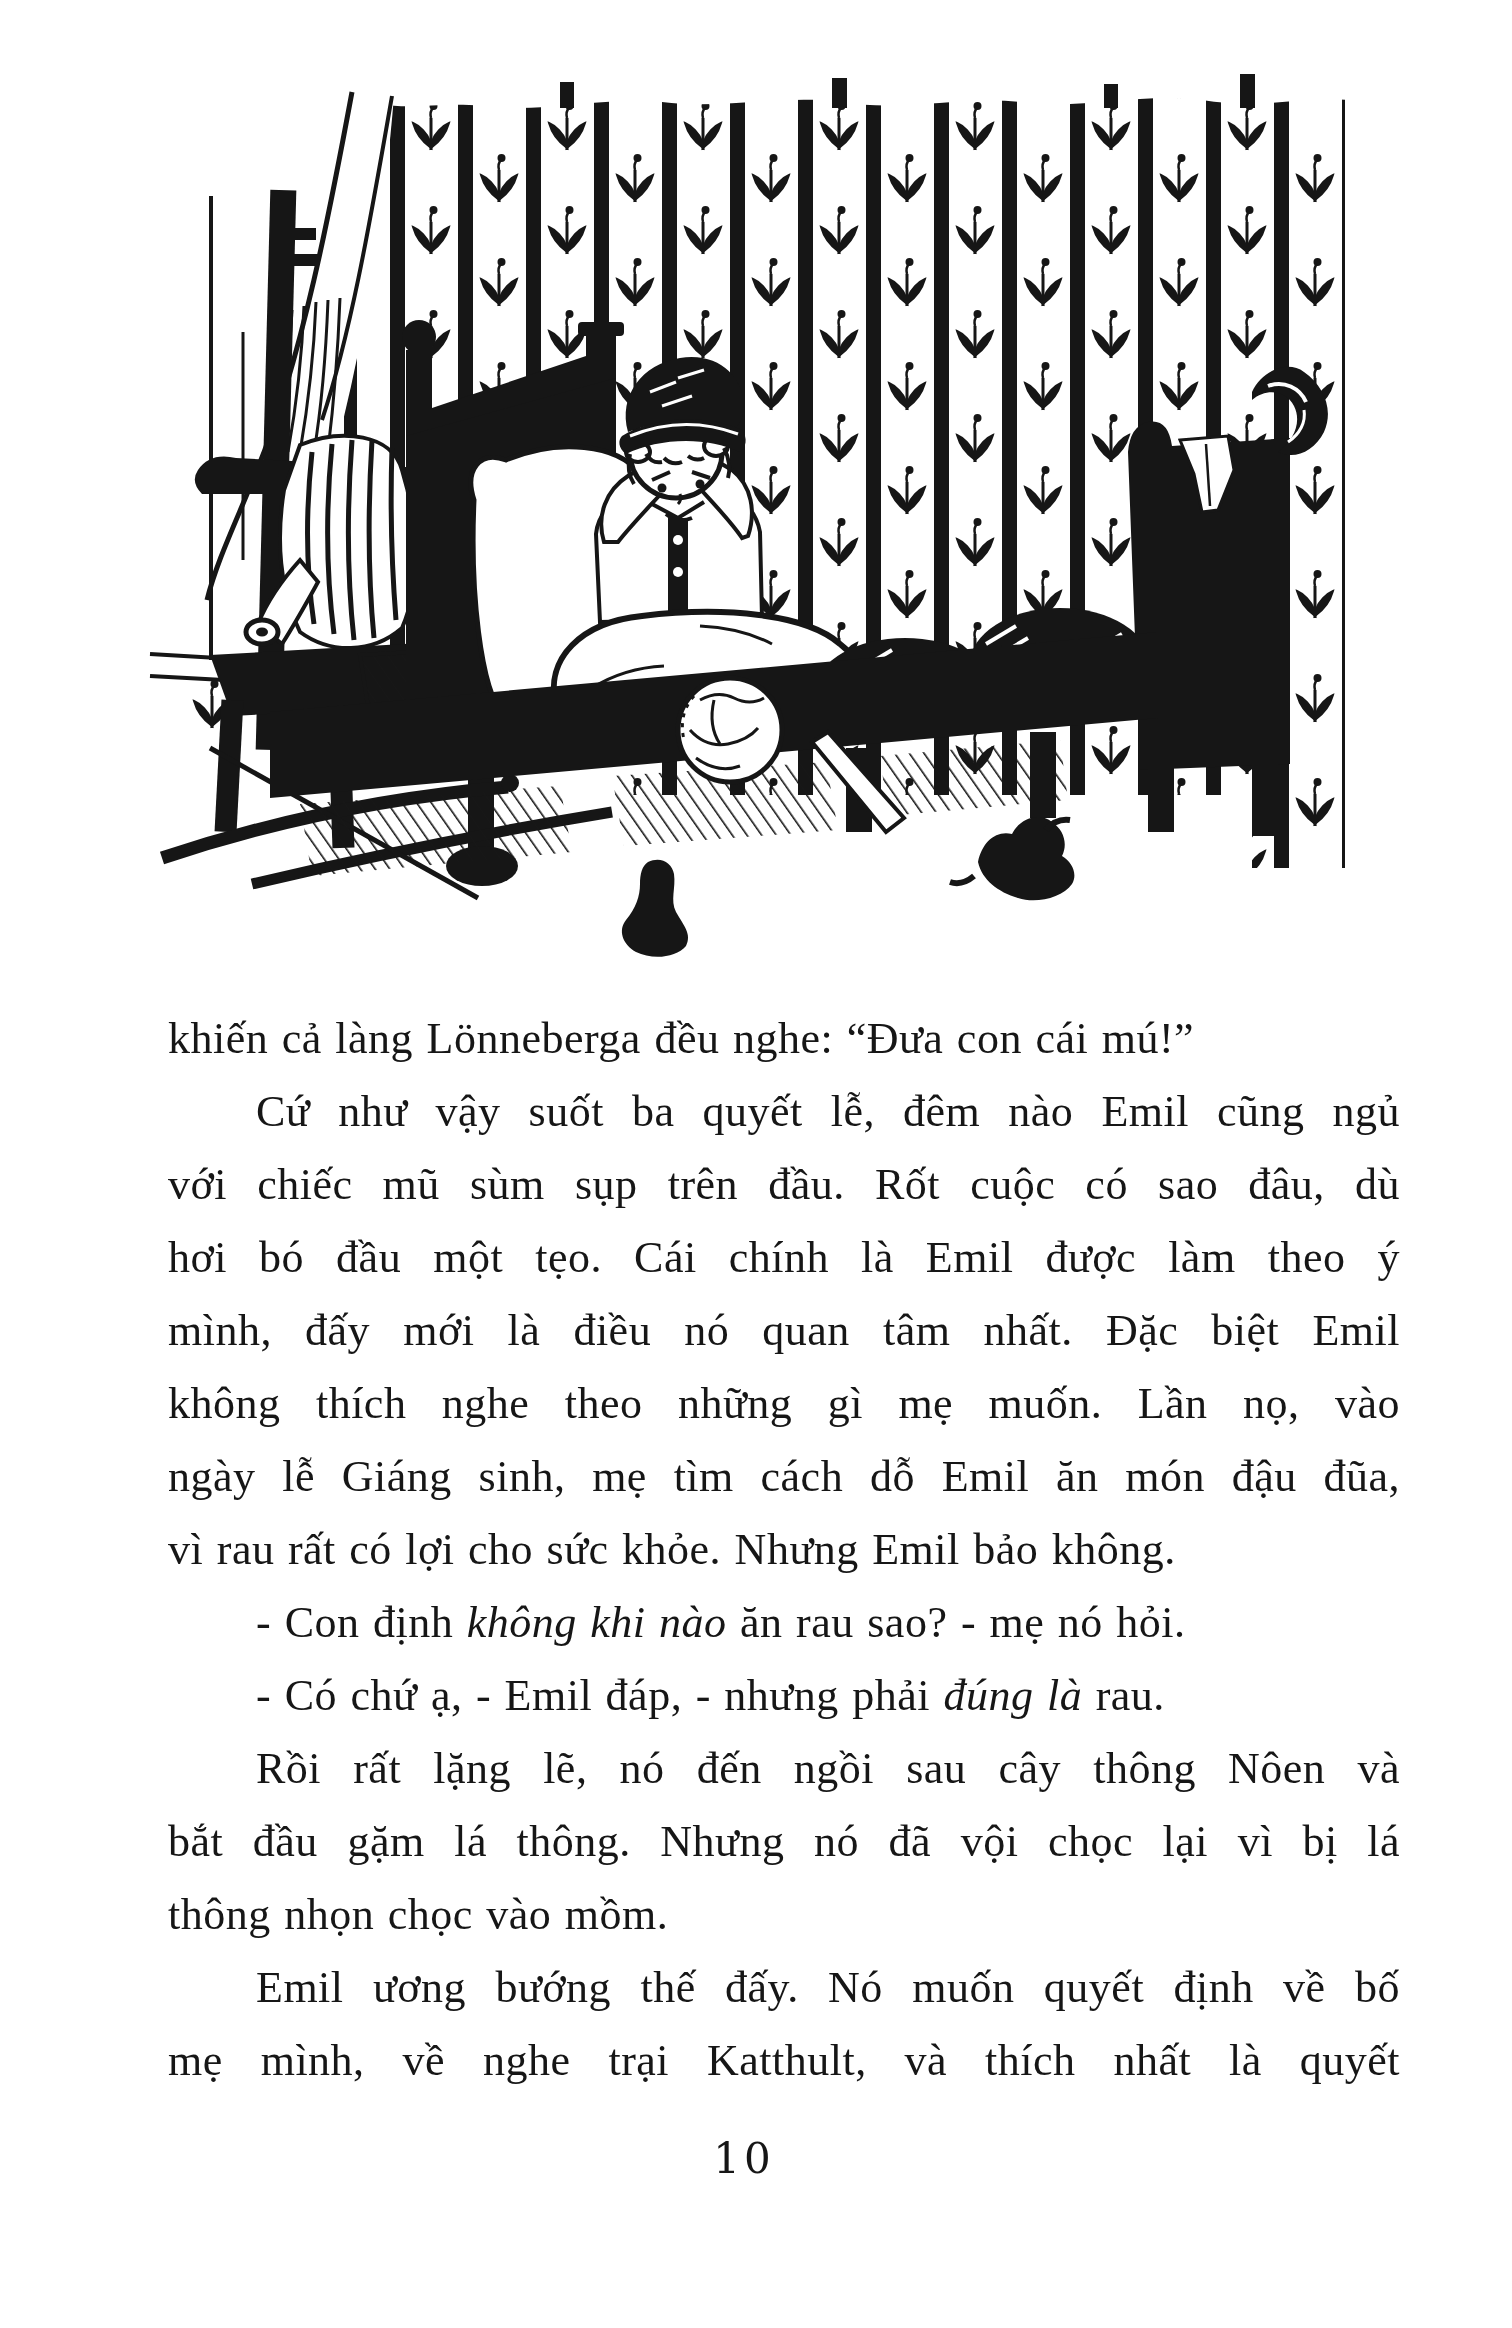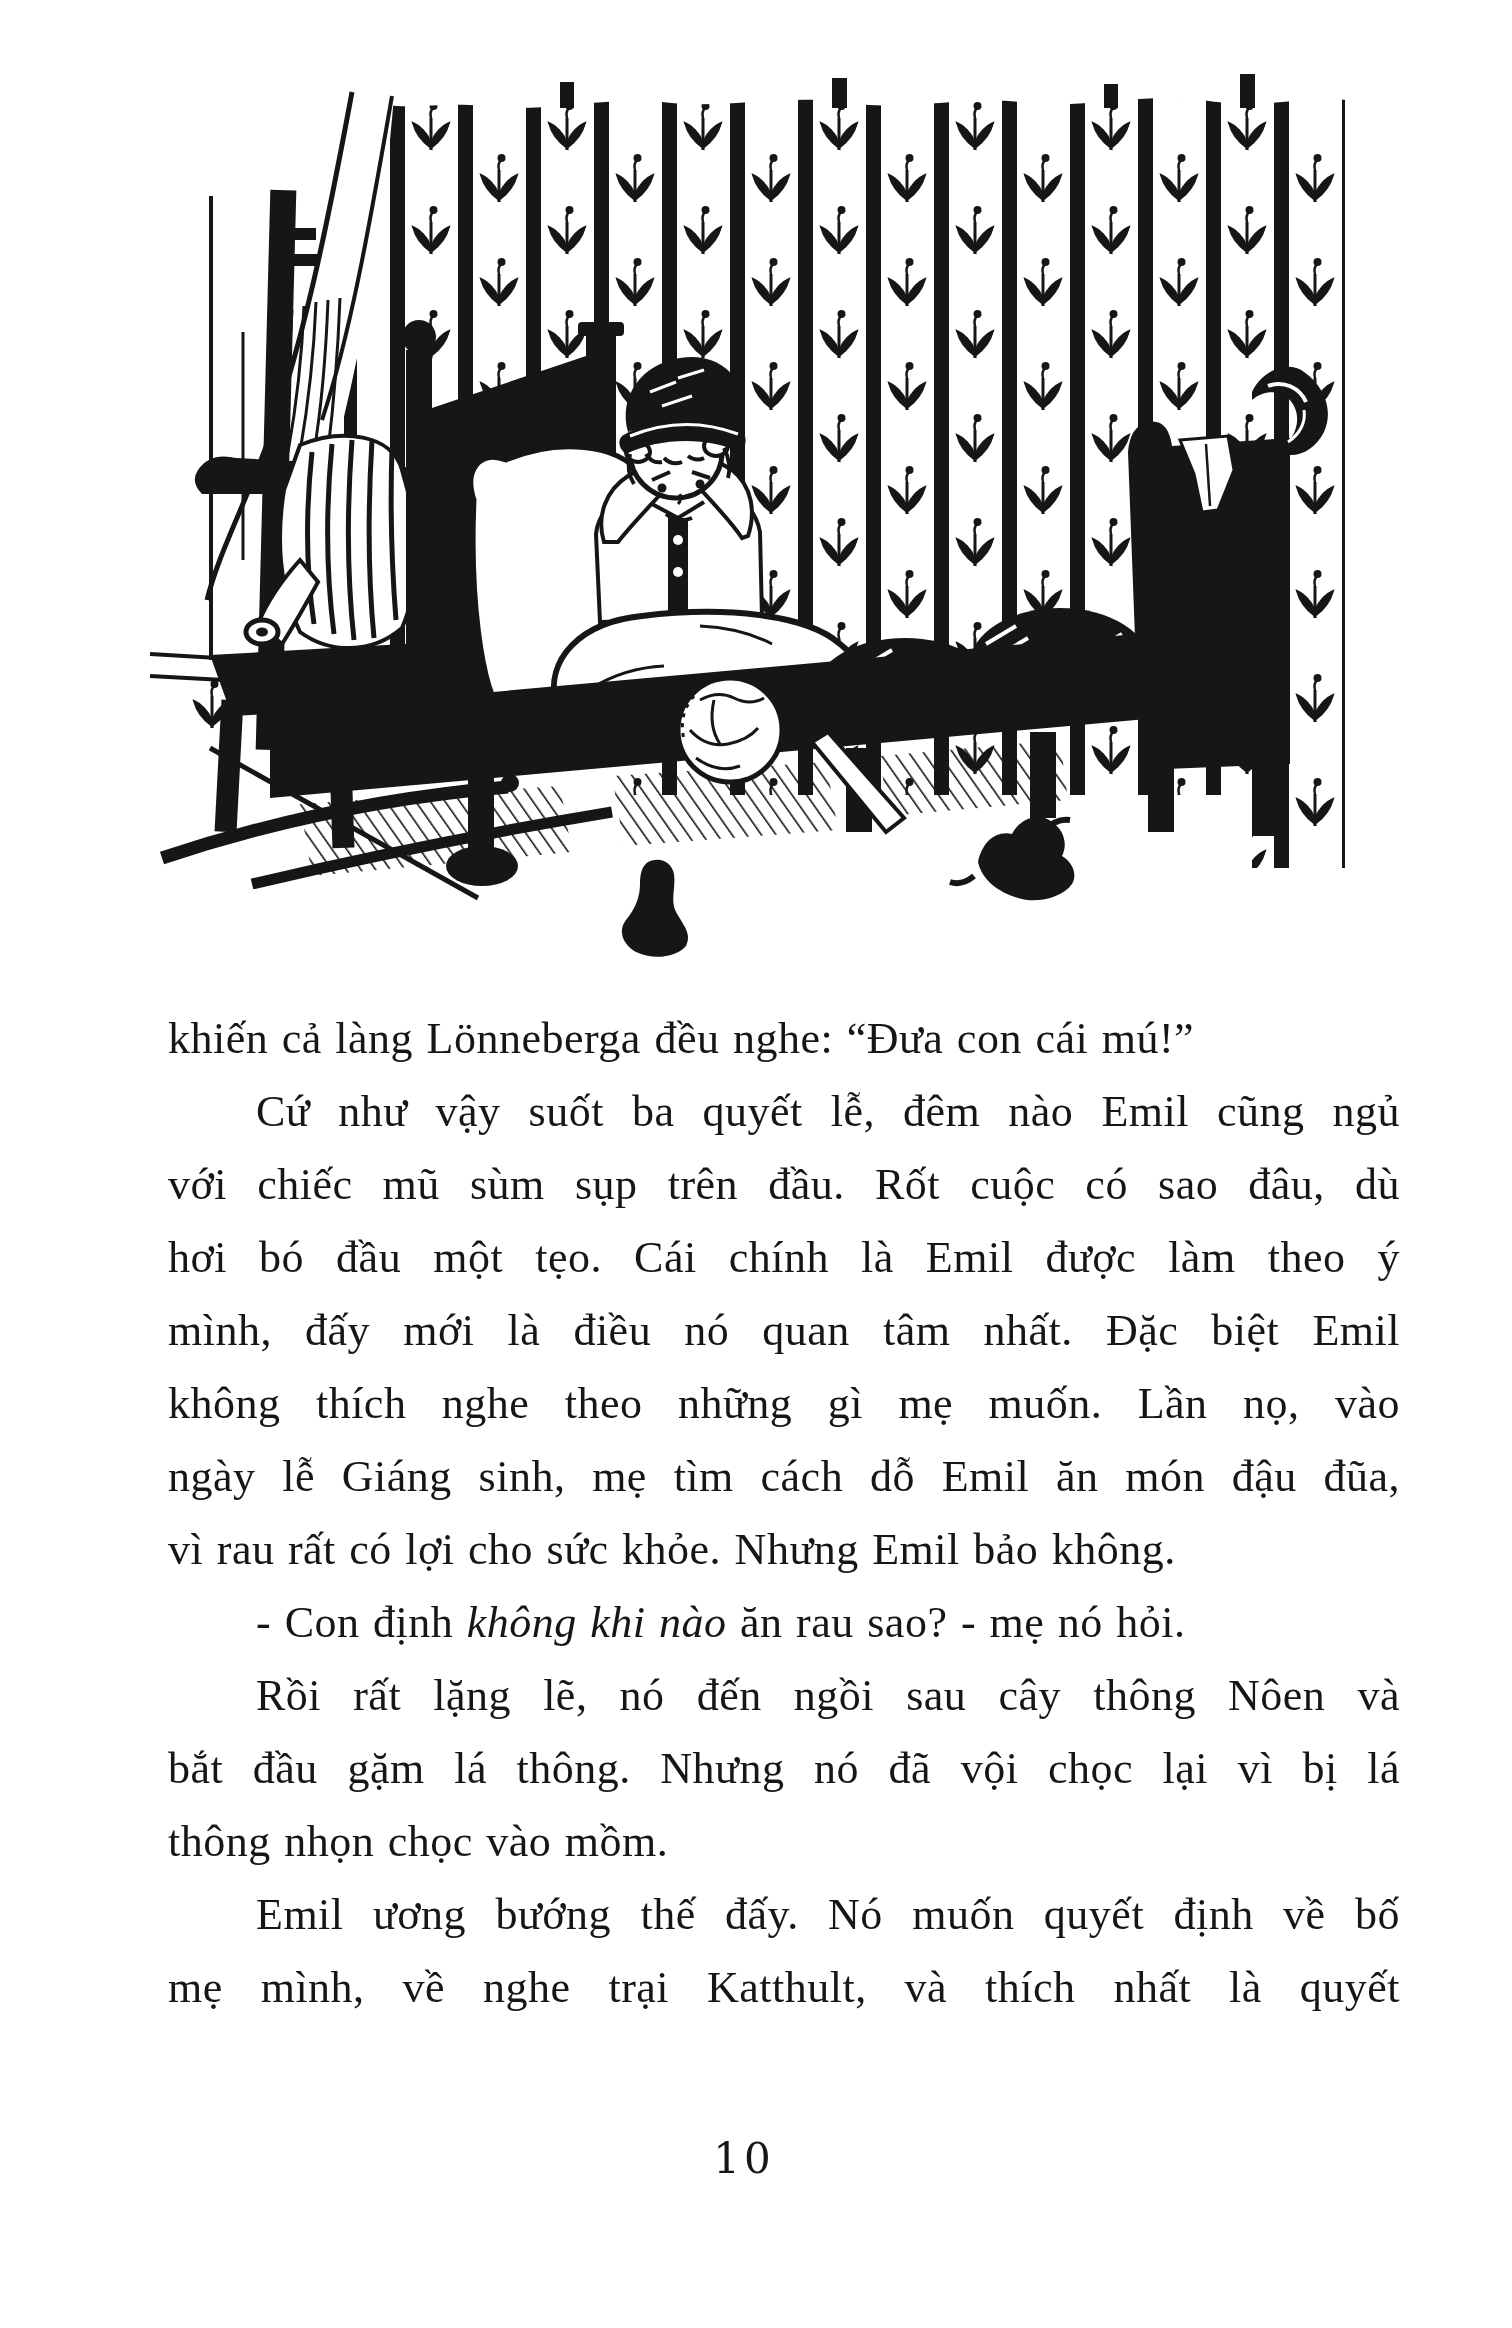--- a/index.html
+++ b/index.html
@@ -226,20 +226,21 @@
 <div class="text-block">
     <div class="line"><span>khiến cả làng Lönneberga đều nghe: “Đưa con cái mú!”</span></div>
     <div class="line ind just"><span>Cứ như vậy suốt ba quyết lễ, đêm nào Emil cũng ngủ</span></div>
     <div class="line just"><span>với chiếc mũ sùm sụp trên đầu. Rốt cuộc có sao đâu, dù</span></div>
     <div class="line just"><span>hơi bó đầu một tẹo. Cái chính là Emil được làm theo ý</span></div>
     <div class="line just"><span>mình, đấy mới là điều nó quan tâm nhất. Đặc biệt Emil</span></div>
     <div class="line just"><span>không thích nghe theo những gì mẹ muốn. Lần nọ, vào</span></div>
     <div class="line just"><span>ngày lễ Giáng sinh, mẹ tìm cách dỗ Emil ăn món đậu đũa,</span></div>
     <div class="line"><span>vì rau rất có lợi cho sức khỏe. Nhưng Emil bảo không.</span></div>
     <div class="line ind"><span>- Con định </span><span class="it">không khi nào</span><span> ăn rau sao? - mẹ nó hỏi.</span></div>
+    <div class="line ind"><span>- Có chứ ạ, - Emil đáp, - nhưng phải </span><span class="it">đúng là</span><span> rau.</span></div>
     <div class="line ind just"><span>Rồi rất lặng lẽ, nó đến ngồi sau cây thông Nôen và</span></div>
     <div class="line just"><span>bắt đầu gặm lá thông. Nhưng nó đã vội chọc lại vì bị lá</span></div>
     <div class="line"><span>thông nhọn chọc vào mồm.</span></div>
     <div class="line ind just"><span>Emil ương bướng thế đấy. Nó muốn quyết định về bố</span></div>
     <div class="line just"><span>mẹ mình, về nghe trại Katthult, và thích nhất là quyết</span></div>
   </div>
 
 <div class="pagenum">10</div>
 
 </body></html>

